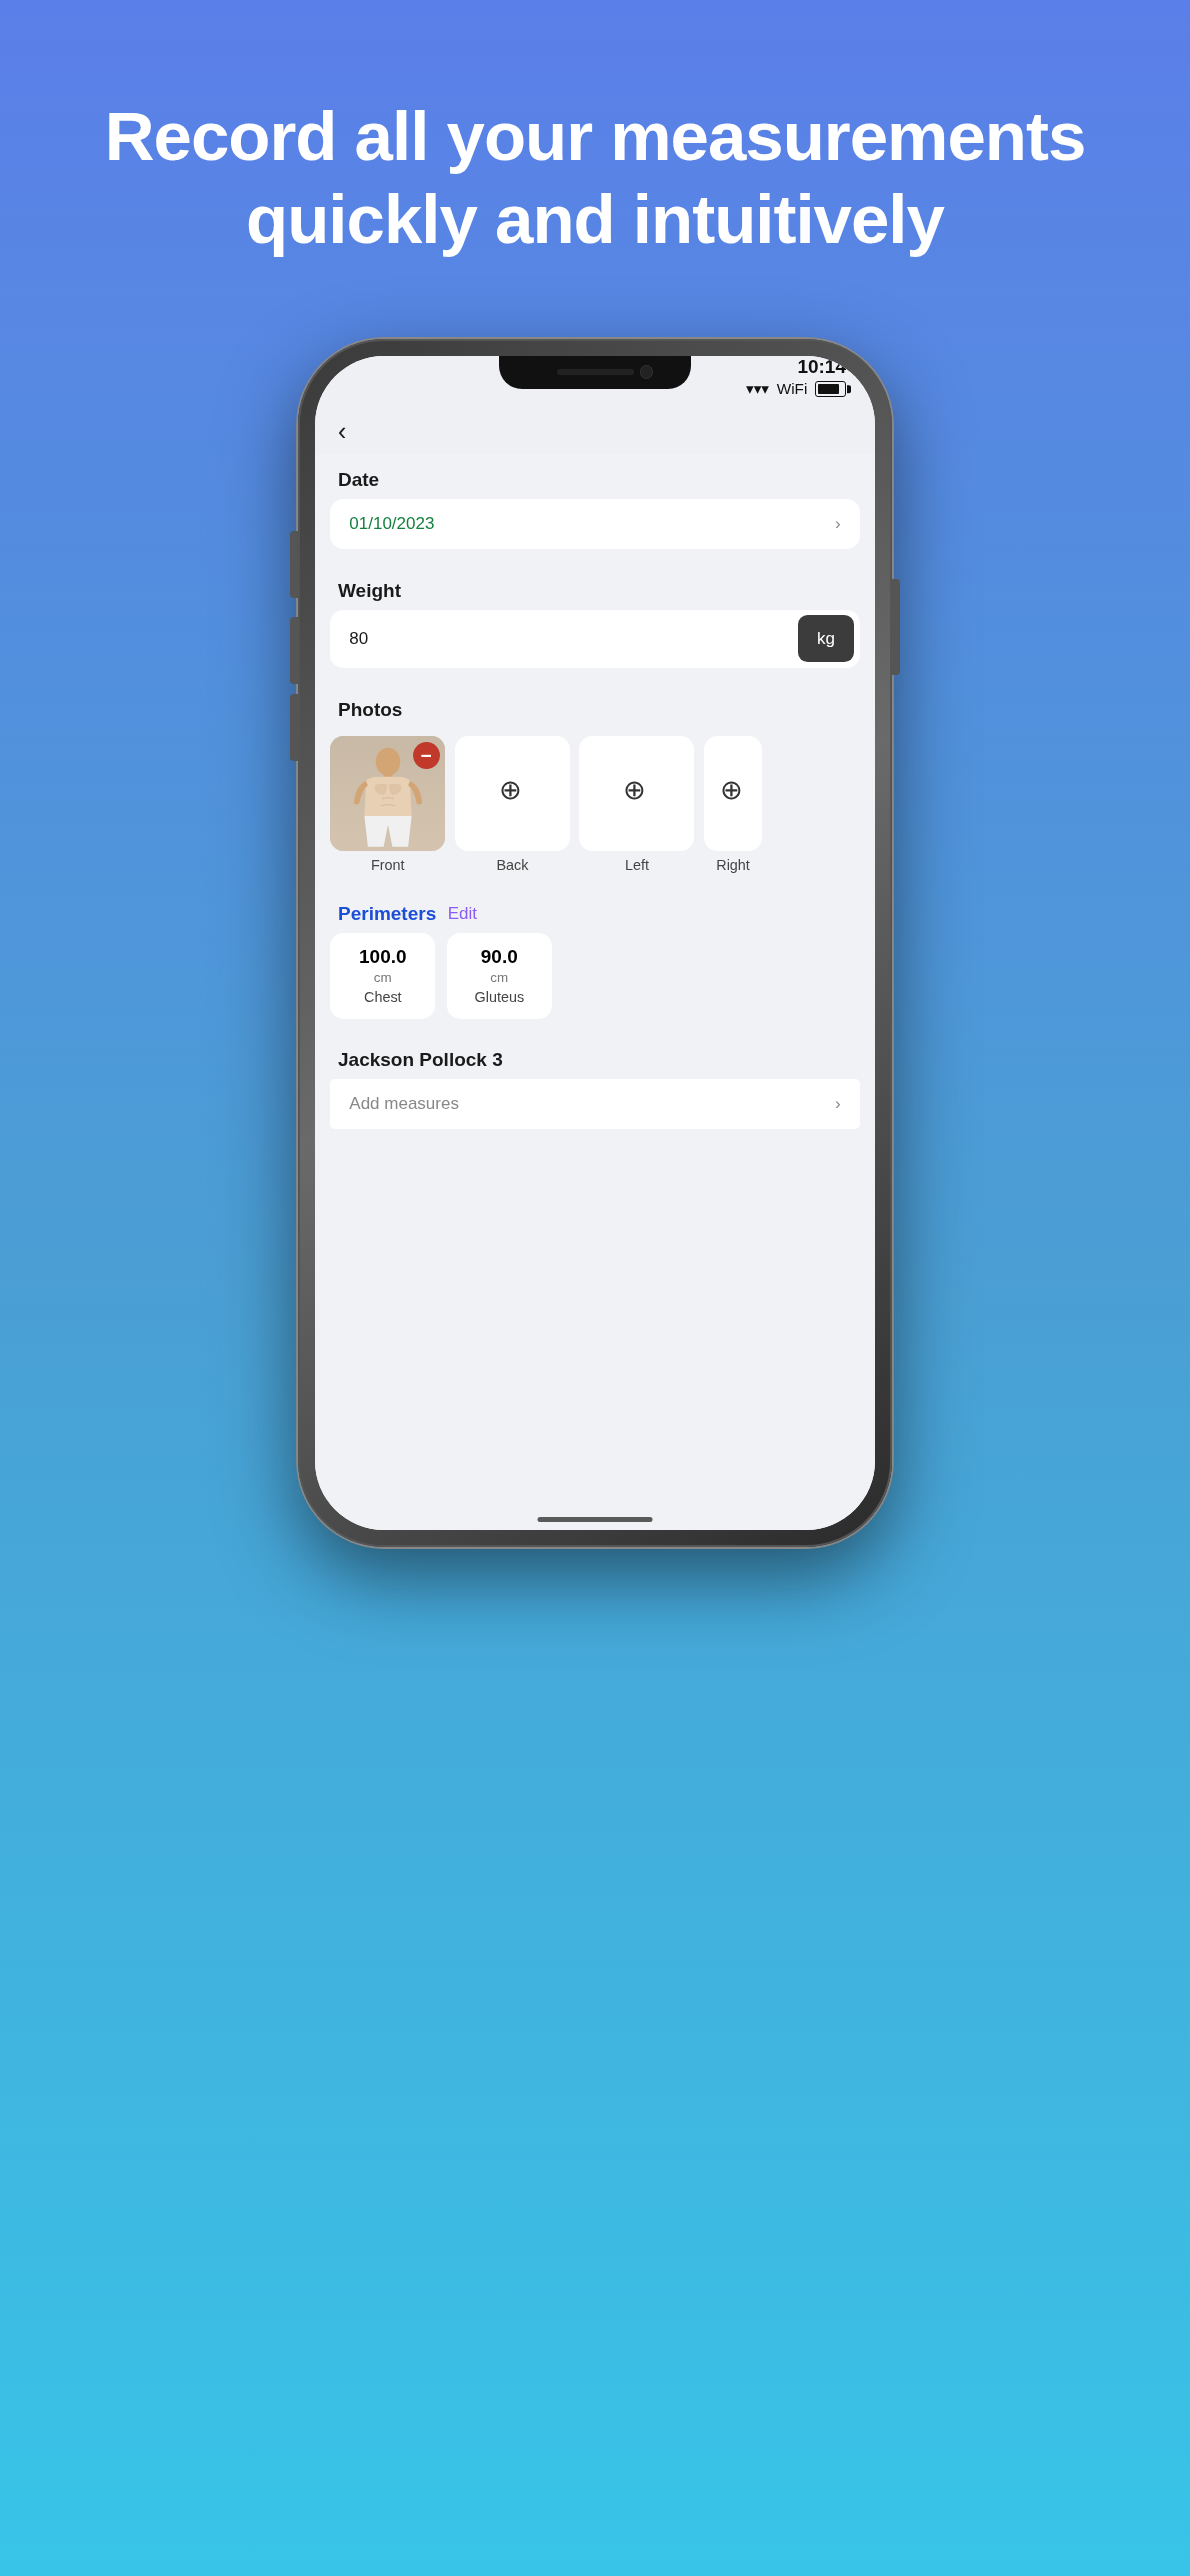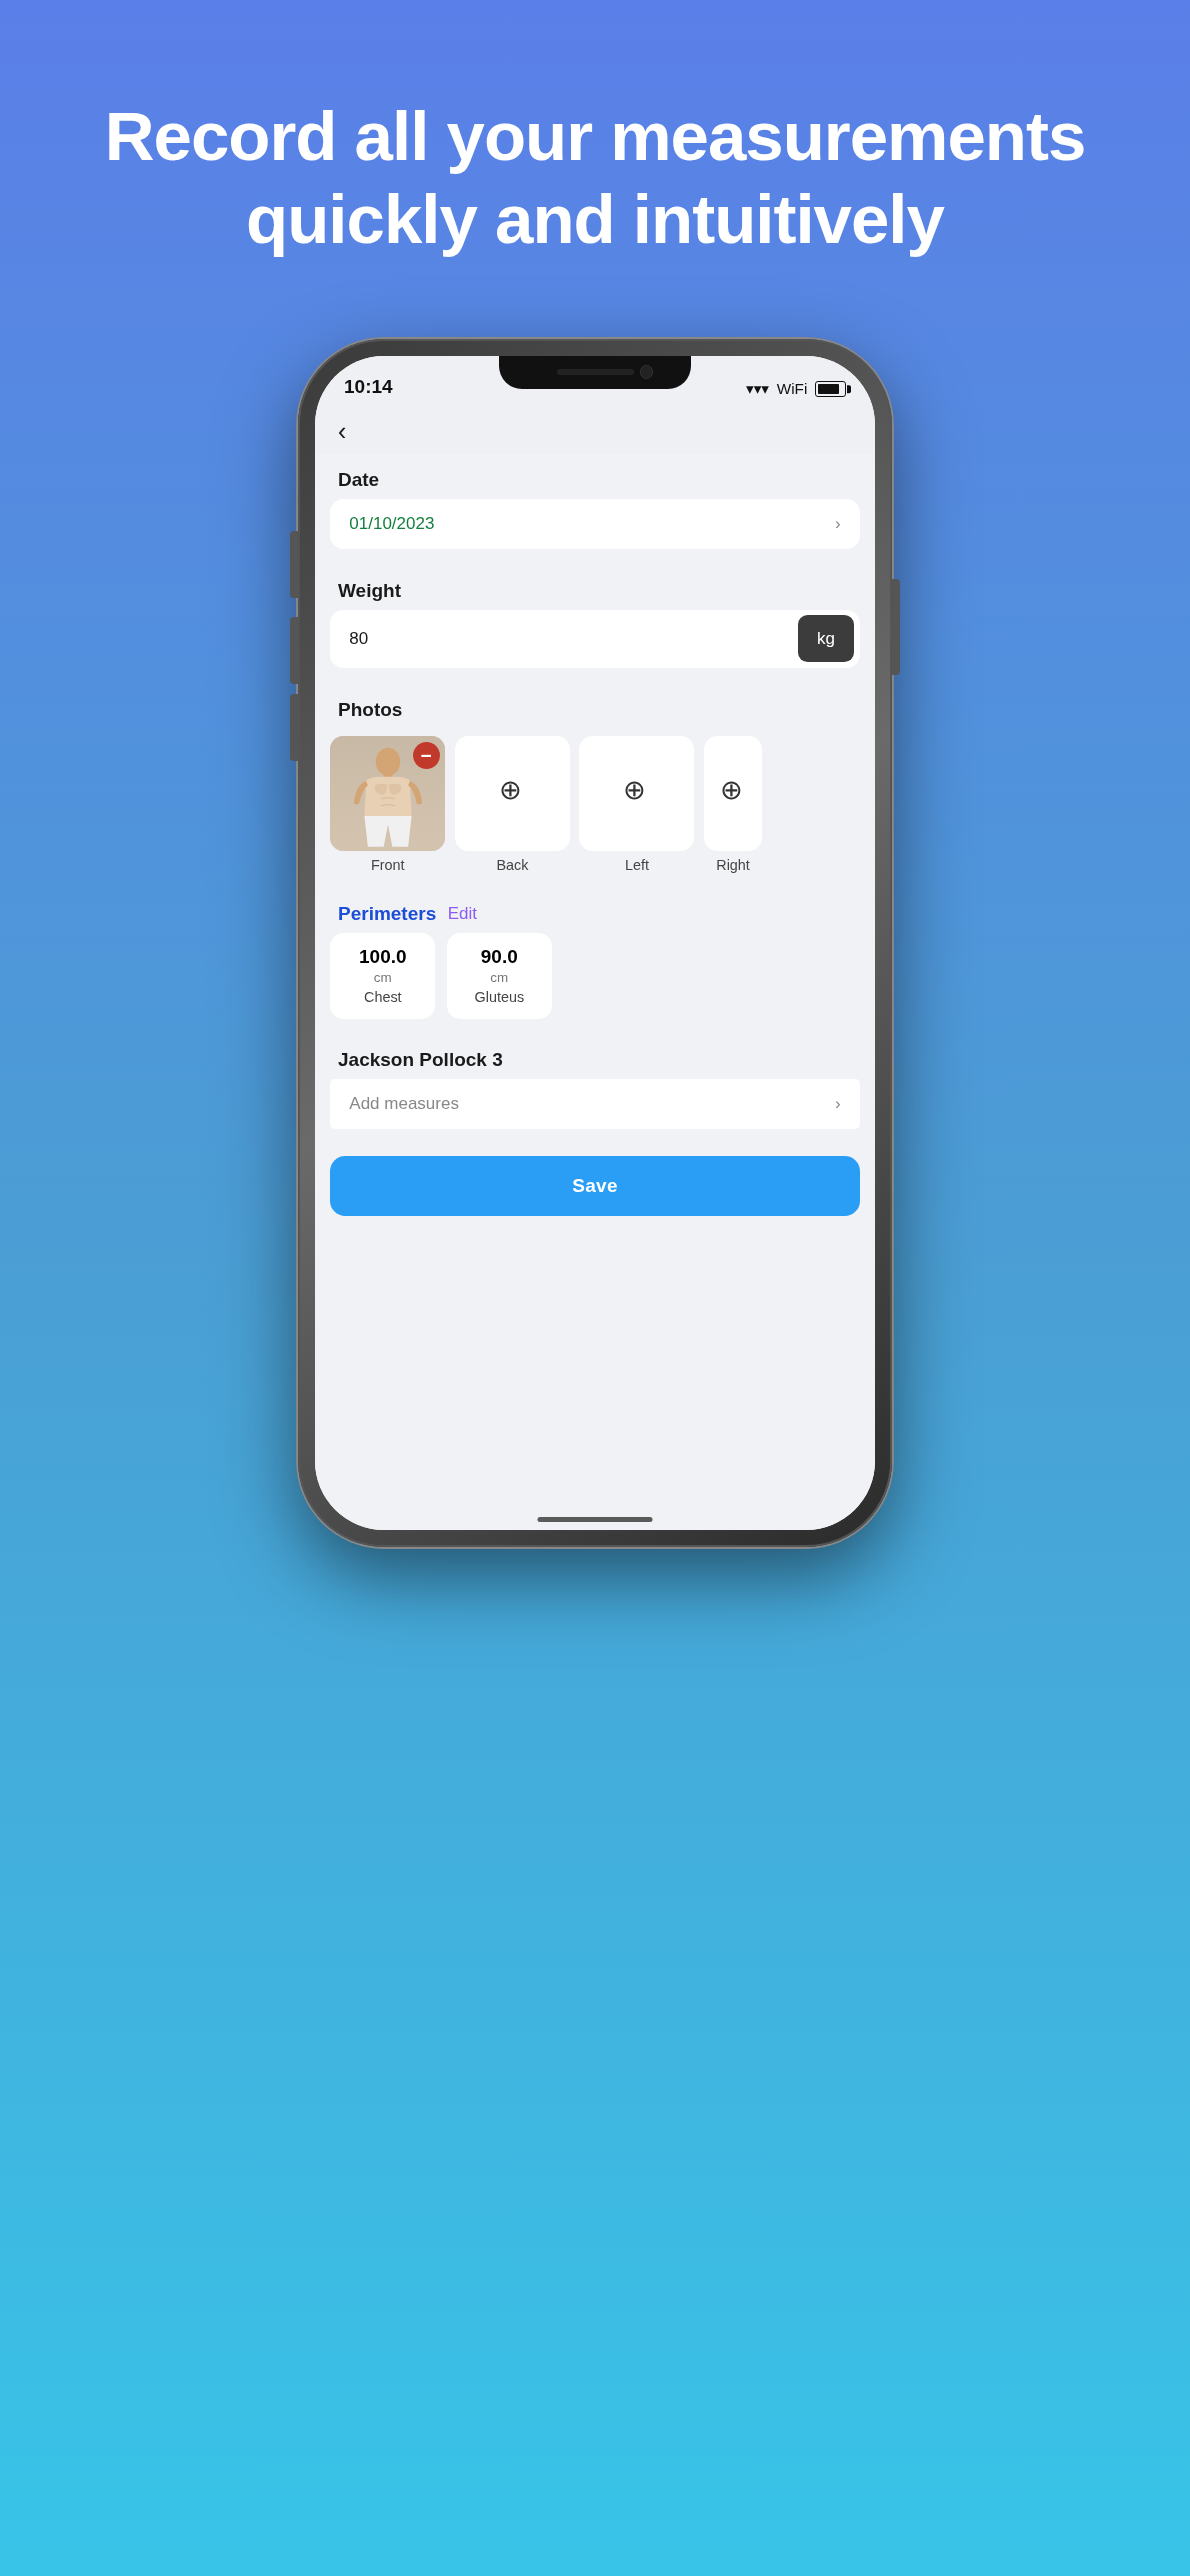--- a/index.html
+++ b/index.html
@@ -120,20 +120,21 @@
       top: 0;
       left: 0;
       right: 0;
       height: 50px;
       background: #eef0f3;
       display: flex;
       align-items: flex-end;
       justify-content: space-between;
       padding: 0 29px 7.7px;
       z-index: 9;
+      flex-direction: column;
     }
 
     .status-time {
       font-size: 19px;
       font-weight: 600;
       color: #111;
     }
 
     .status-icons {
       display: flex;
@@ -582,23 +583,20 @@
           </div>
 
           <div class="section-header">Jackson Pollock 3</div>
           <div class="jp-section">
             <div class="jp-row">
               <span class="jp-text">Add measures</span>
               <span class="chevron">›</span>
             </div>
           </div>
 
-          <div class="save-section">
-            <button class="save-button">Save</button>
-          </div>
 
         </div>
       </div>
 
       <div class="home-indicator"></div>
 
     </div>
   </div>
 </div>
 

